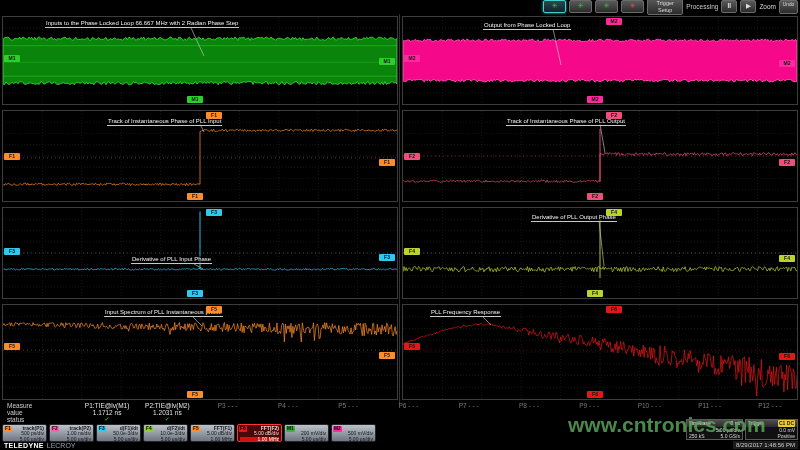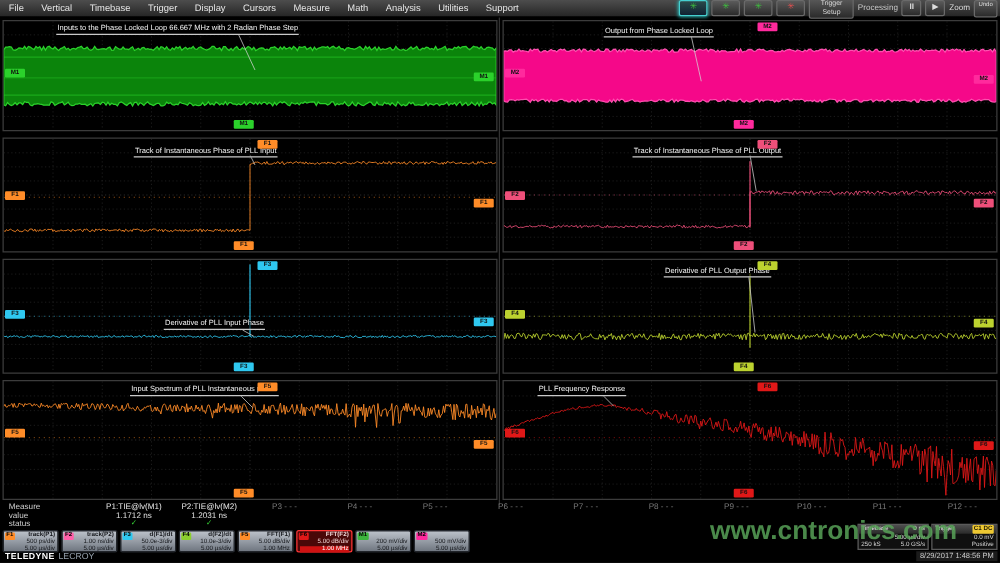--- a/index.html
+++ b/index.html
@@ -63,35 +63,20 @@
   #brand b{color:#fff;letter-spacing:.3px;}
   #brand span{color:#97a2ad;margin-left:3px;}
   #watermark{position:absolute;left:568px;top:413px;font-size:21px;font-weight:600;
              color:#58a258;opacity:.85;z-index:50;letter-spacing:0;}
 </style>
 </head>
 <body>
 
 <div id="screen">
 
-  <div id="menubar">
-    <div id="menu-items" style="display:flex;">
-        <span class="mi">File</span>
-        <span class="mi">Vertical</span>
-        <span class="mi">Timebase</span>
-        <span class="mi">Trigger</span>
-        <span class="mi">Display</span>
-        <span class="mi">Cursors</span>
-        <span class="mi">Measure</span>
-        <span class="mi">Math</span>
-        <span class="mi">Analysis</span>
-        <span class="mi">Utilities</span>
-        <span class="mi">Support</span>
-      </div>
-  </div>
   <div id="tb-right">
     <div class="tb-icon sel">✳</div>
     <div class="tb-icon">✳</div>
     <div class="tb-icon">✳</div>
     <div class="tb-icon red">✳</div>
     <div class="tb-btn" id="trig-setup">Trigger Setup</div>
     <div id="processing">Processing</div>
     <div class="tb-btn pp">II</div>
     <div class="tb-btn pp">▶</div>
     <div id="zoom-label">Zoom</div>

